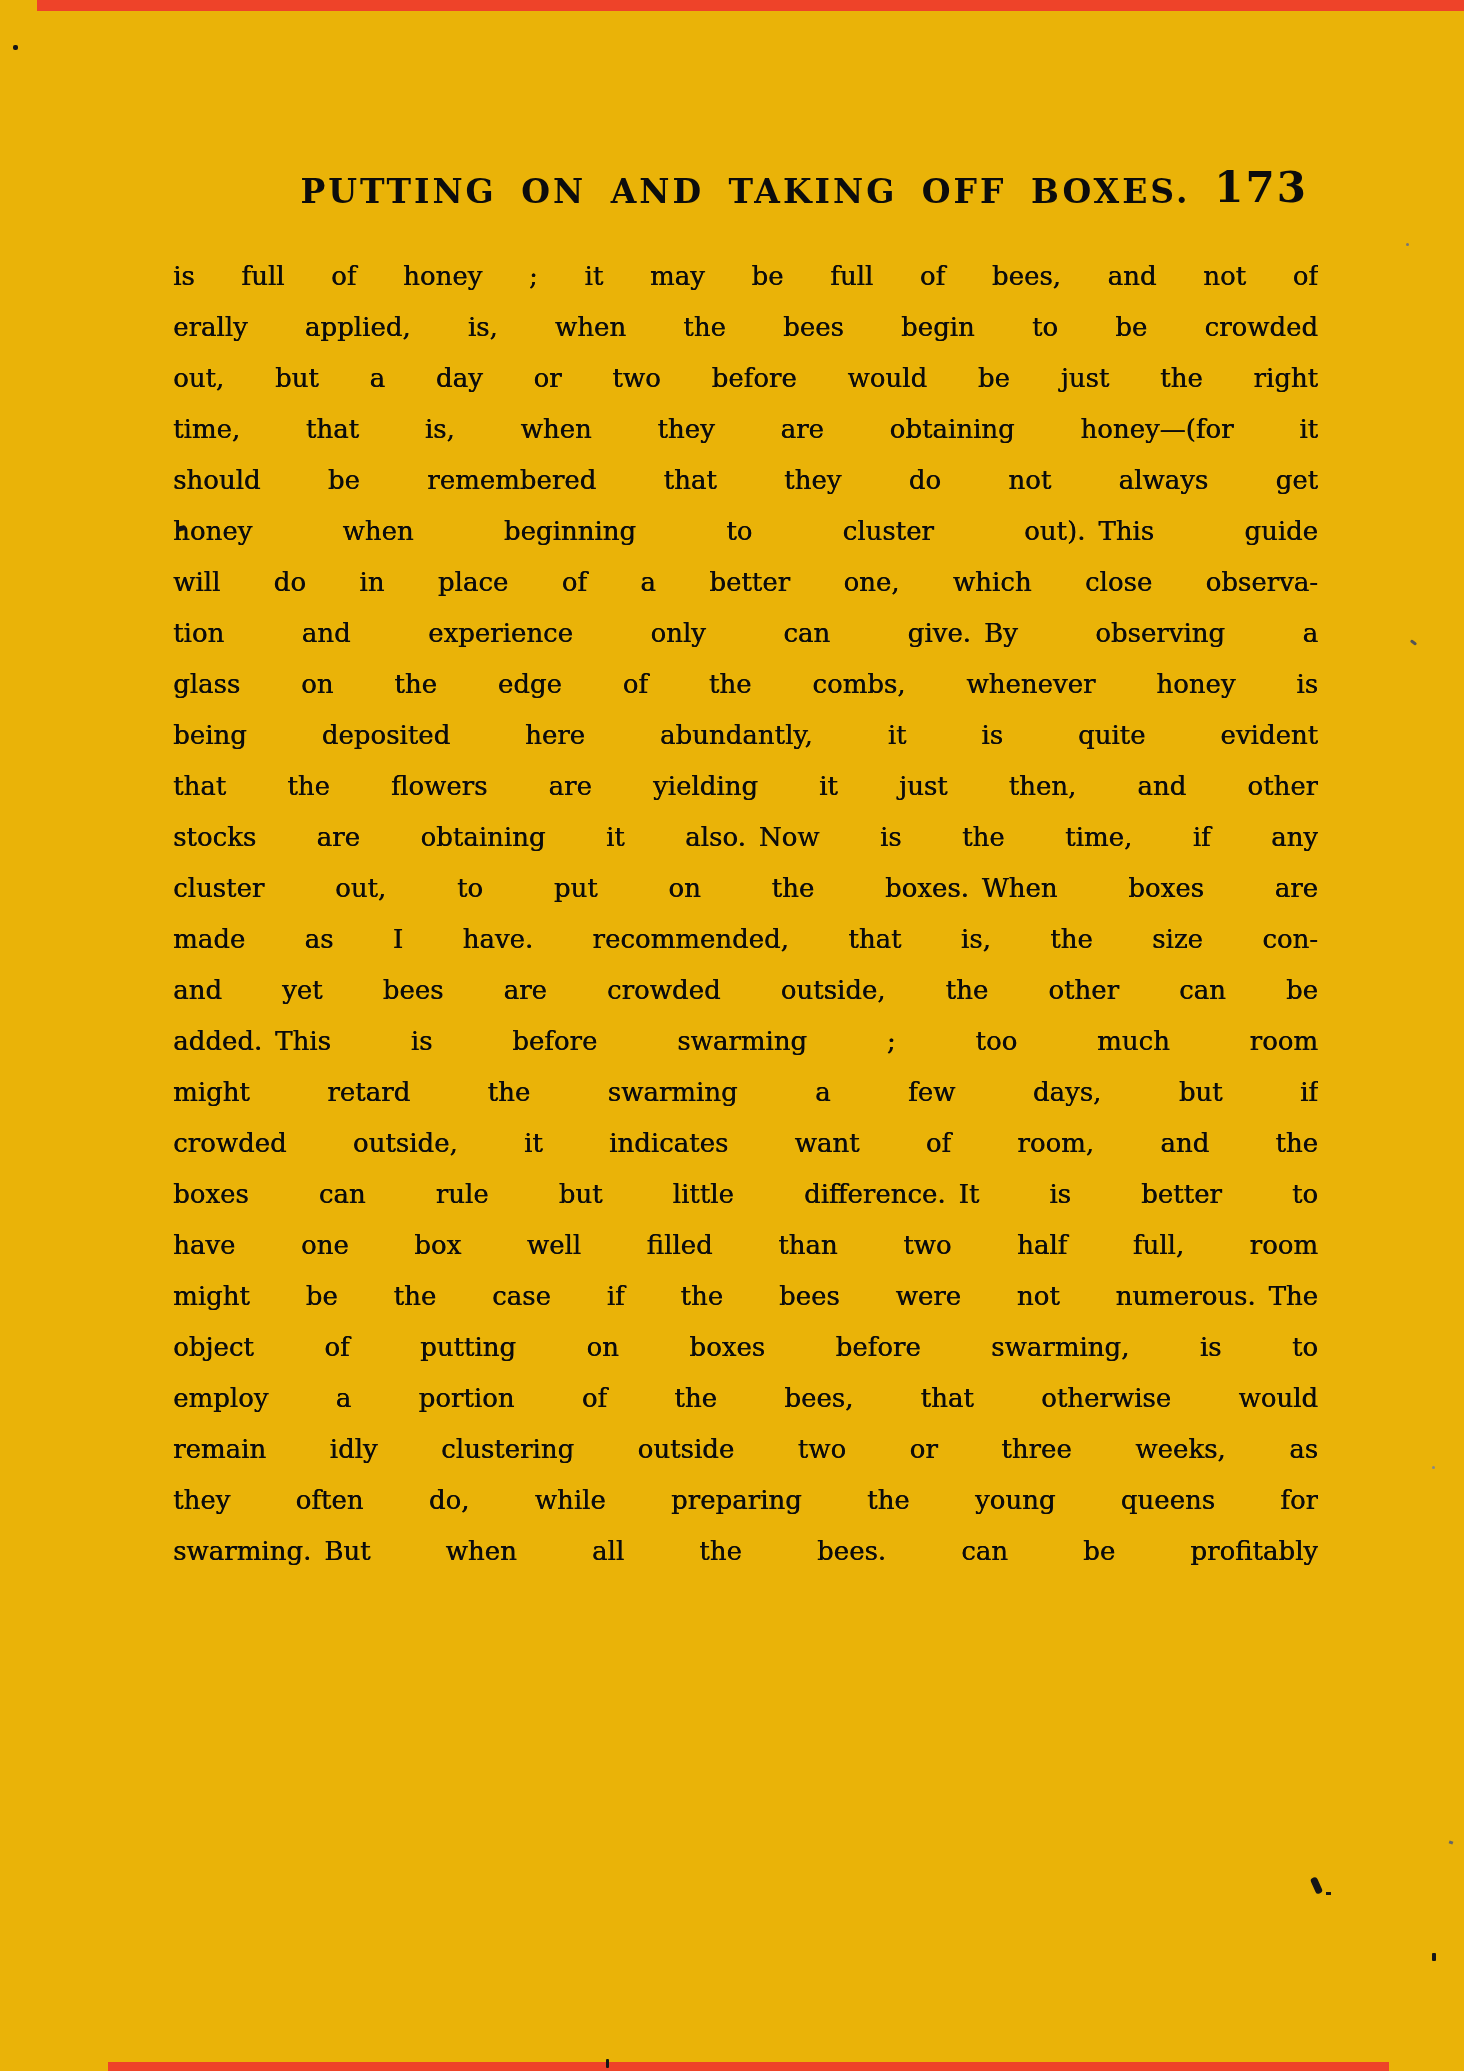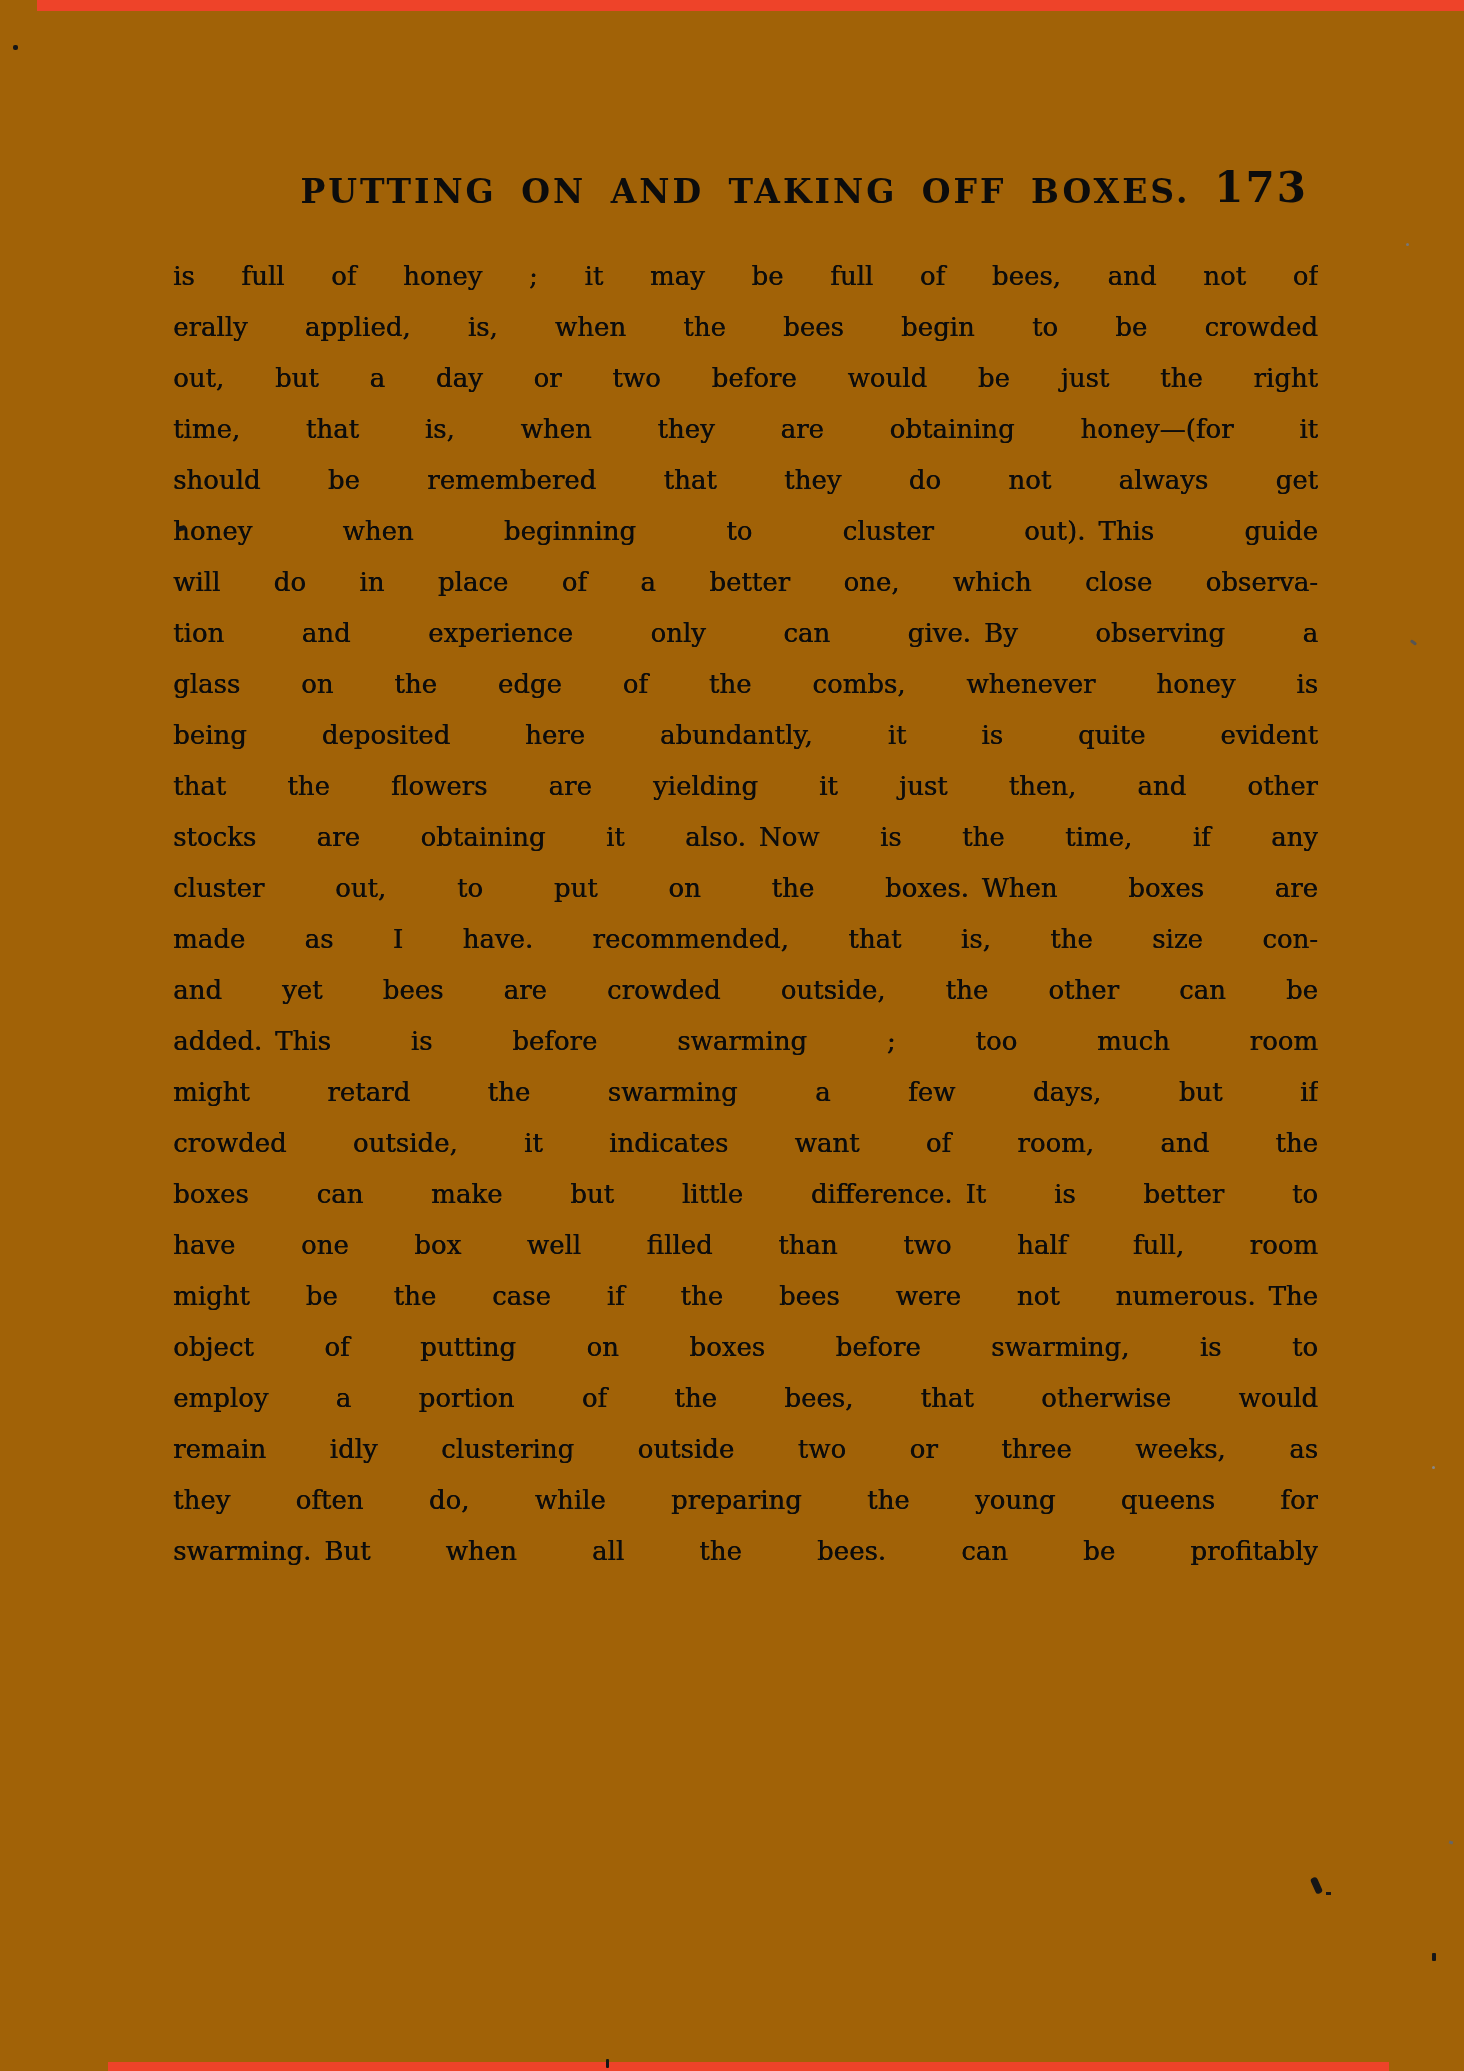--- a/index.html
+++ b/index.html
@@ -4,21 +4,21 @@
 <style>
   html, body {
     margin: 0;
     padding: 0;
     background: #ffffff;
   }
   .page {
     position: relative;
     width: 1464px;
     height: 2071px;
-    background: #a16207;
+    background: #eab308;
     overflow: hidden;
     font-family: "DejaVu Serif", serif;
     color: #0c0c0c;
   }
   
   .edge { position: absolute; background: #ee4329; }
   .edge-top { top: 0; left: 37px; right: 0; height: 11px; }
   .edge-bottom { bottom: 0; left: 108px; width: 1281px; height: 9px; }
 
   
@@ -92,21 +92,21 @@
     <div class="line">glass on the edge of the combs, whenever honey is</div>
     <div class="line">being deposited here abundantly, it is quite evident</div>
     <div class="line">that the flowers are yielding it just then, and other</div>
     <div class="line">stocks are obtaining it also. Now is the time, if any</div>
     <div class="line">cluster out, to put on the boxes. When boxes are</div>
     <div class="line">made as I have. recommended, that is, the size con-</div>
     <div class="line">and yet bees are crowded outside, the other can be</div>
     <div class="line">added. This is before swarming ; too much room</div>
     <div class="line">might retard the swarming a few days, but if</div>
     <div class="line">crowded outside, it indicates want of room, and the</div>
-    <div class="line">boxes can make but little difference. It is better to</div>
+    <div class="line">boxes can rule but little difference. It is better to</div>
     <div class="line">have one box well filled than two half full, room</div>
     <div class="line">might be the case if the bees were not numerous. The</div>
     <div class="line">object of putting on boxes before swarming, is to</div>
     <div class="line">employ a portion of the bees, that otherwise would</div>
     <div class="line">remain idly clustering outside two or three weeks, as</div>
     <div class="line">they often do, while preparing the young queens for</div>
     <div class="line">swarming. But when all the bees. can be profitably</div>
   </div>
 
   <i class="speck" style="left:13px; top:45px; width:5px; height:5px; border-radius:2px;"></i>

